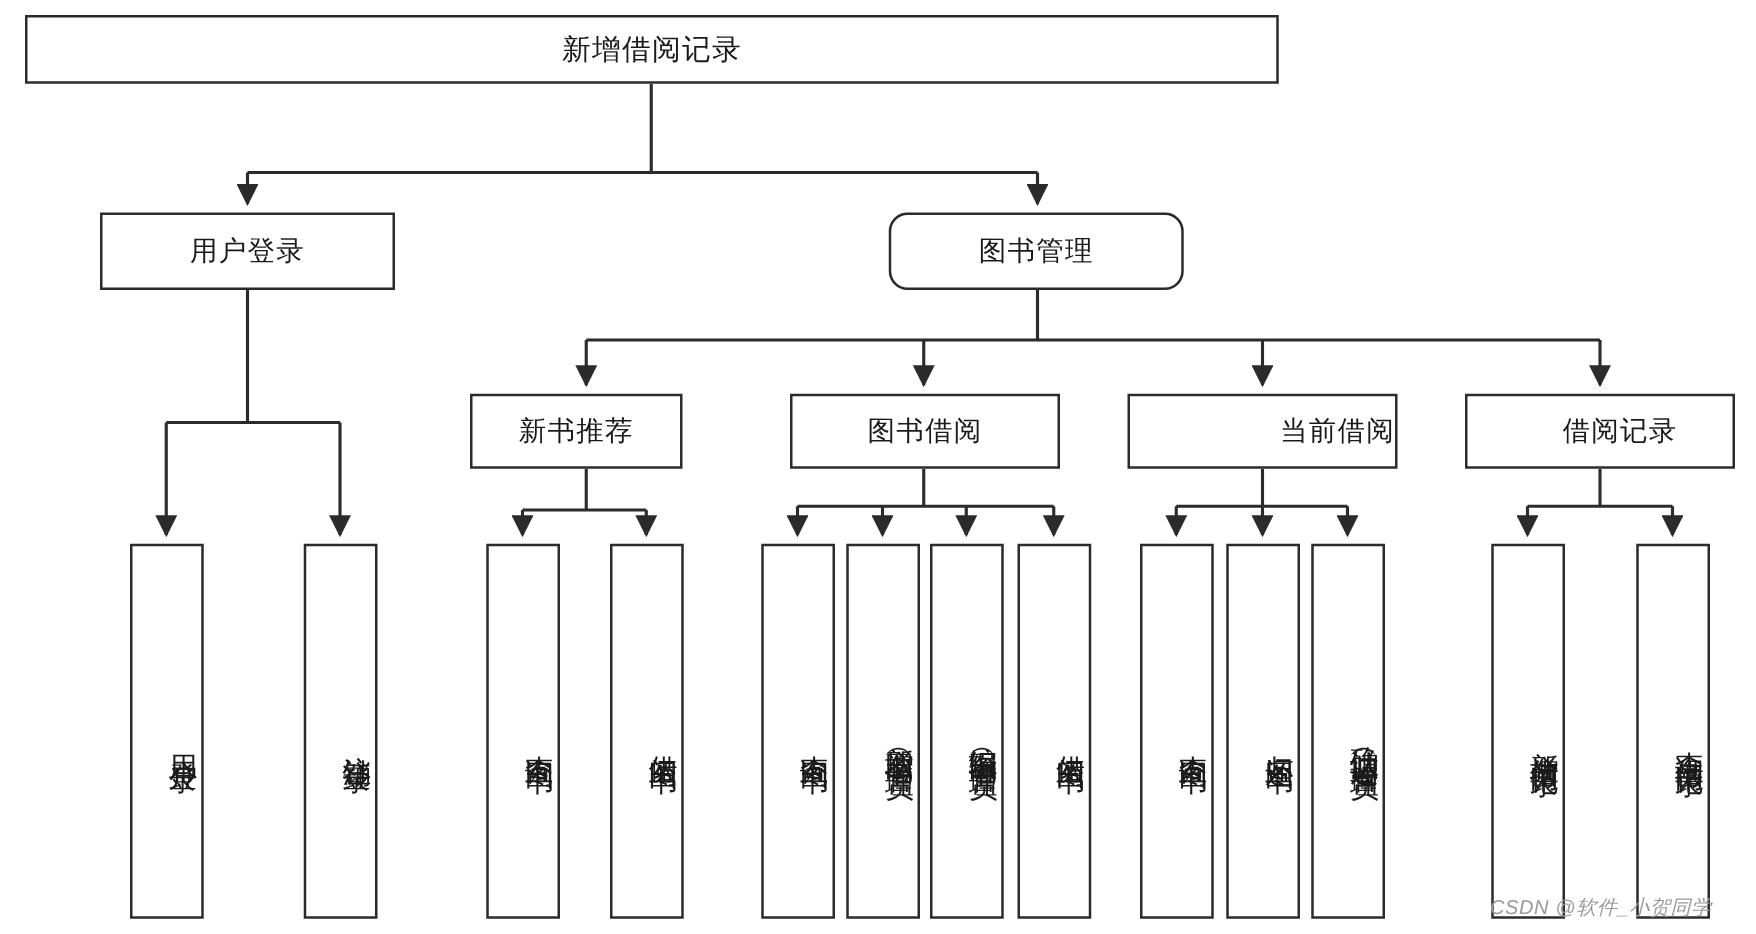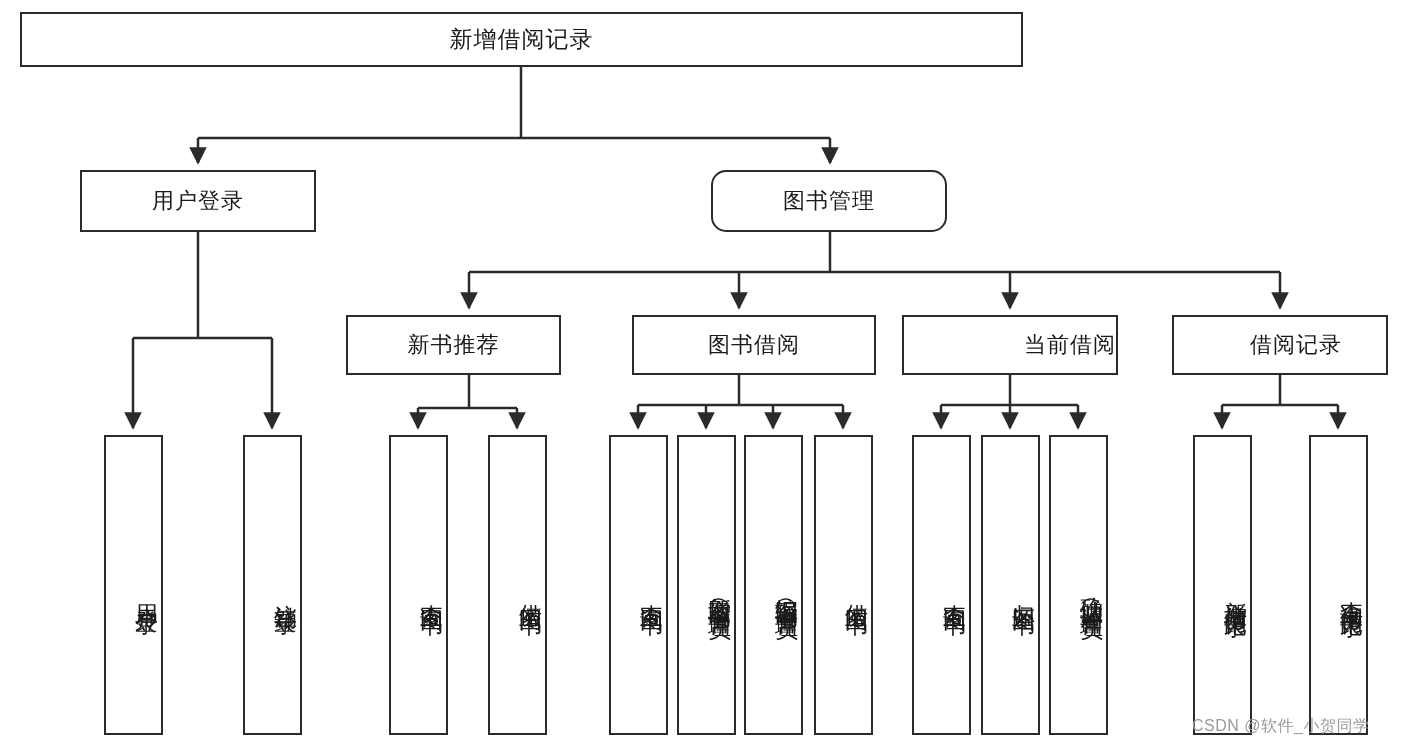--- a/index.html
+++ b/index.html
@@ -20,21 +20,21 @@
 
   .node.vertical{writing-mode:vertical-rl;text-orientation:upright;
                  align-items:flex-start;justify-content:center;padding-top:14px;}
   .node.vertical .node-label{writing-mode:vertical-rl;text-orientation:upright;
                  font-size:23px;line-height:1.22;letter-spacing:3px;}
 
   .node.root .node-label{font-size:23px;}
 
   #watermark{position:absolute;left:1192px;top:716px;
              font-size:16px;color:#9a9a9a;white-space:nowrap;
-             letter-spacing:0.5px;}
+             letter-spacing:0.5px;font-style:italic;}
 </style>
 </head>
 <body>
 
 <div id="diagram-canvas">
 
   <svg class="connectors" viewBox="0 0 1405 747">
     <defs>
       <marker id="arrow" viewBox="0 0 10 10" refX="9" refY="5" markerWidth="7" markerHeight="7" orient="auto-start-reverse">
         <path d="M 0 0 L 10 5 L 0 10 z" fill="#2b2b2b"></path>
@@ -89,24 +89,24 @@
     <span class="node-label">新增借阅记录</span>
   </div>
 
   <div class="node horizontal" style="left:80px;top:170px;width:236px;height:62px;">
     <span class="node-label">用户登录</span>
   </div>
   <div class="node horizontal" style="left:711px;top:170px;width:236px;height:62px;border-radius:15px;">
     <span class="node-label">图书管理</span>
   </div>
 
-  <div class="node horizontal" style="left:346px;top:315px;width:215px;height:60px;">
+  <div class="node horizontal" style="left:376px;top:315px;width:170px;height:60px;">
     <span class="node-label">新书推荐</span>
   </div>
-  <div class="node horizontal" style="left:632px;top:315px;width:244px;height:60px;">
+  <div class="node horizontal" style="left:632px;top:315px;width:216px;height:60px;">
     <span class="node-label">图书借阅</span>
   </div>
   <div class="node horizontal" style="left:902px;top:315px;width:216px;height:60px;justify-content:flex-end;">
     <span class="node-label">当前借阅</span>
   </div>
   <div class="node horizontal" style="left:1172px;top:315px;width:216px;height:60px;padding-left:32px;">
     <span class="node-label">借阅记录</span>
   </div>
 
   <div class="node vertical" style="left:104px;top:435px;width:59px;height:300px;">

